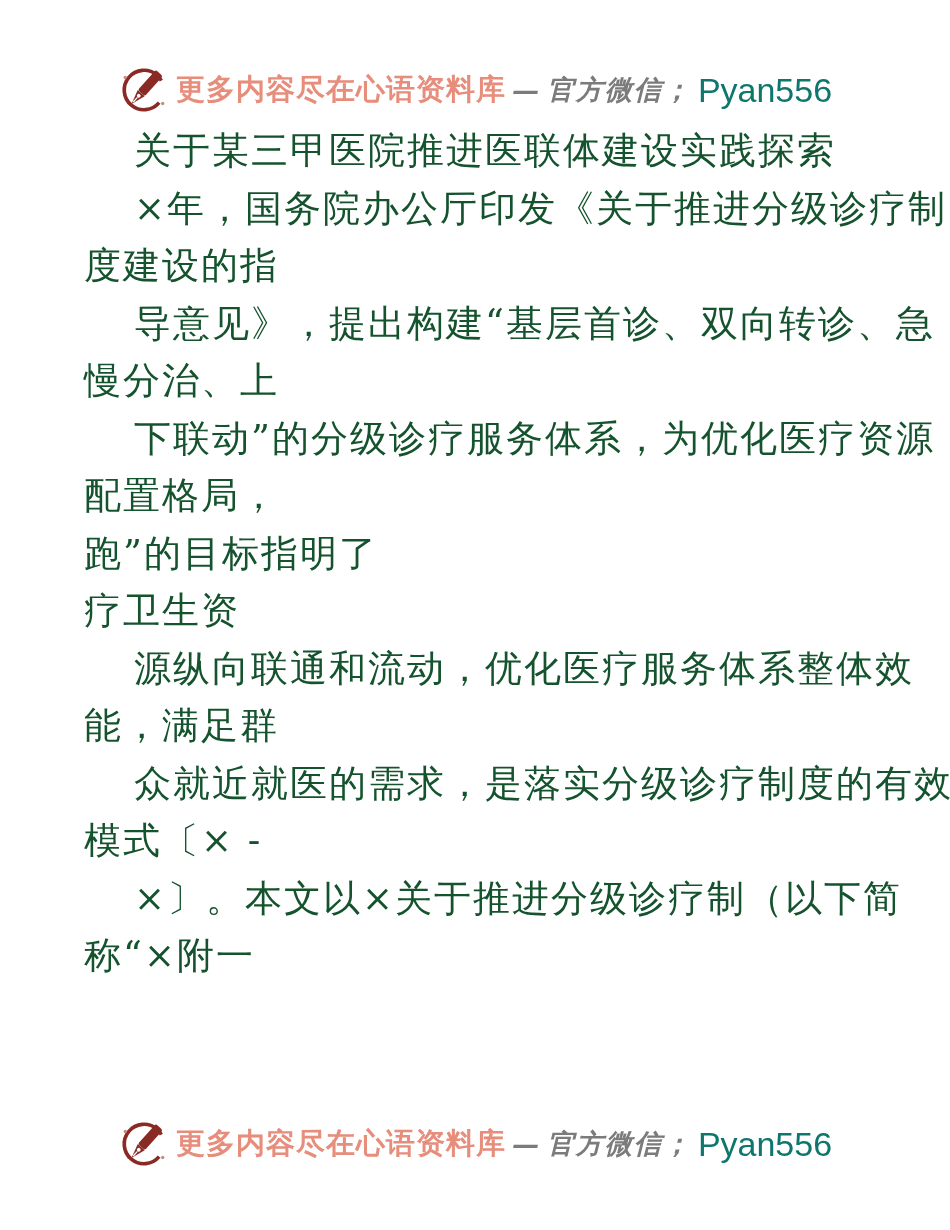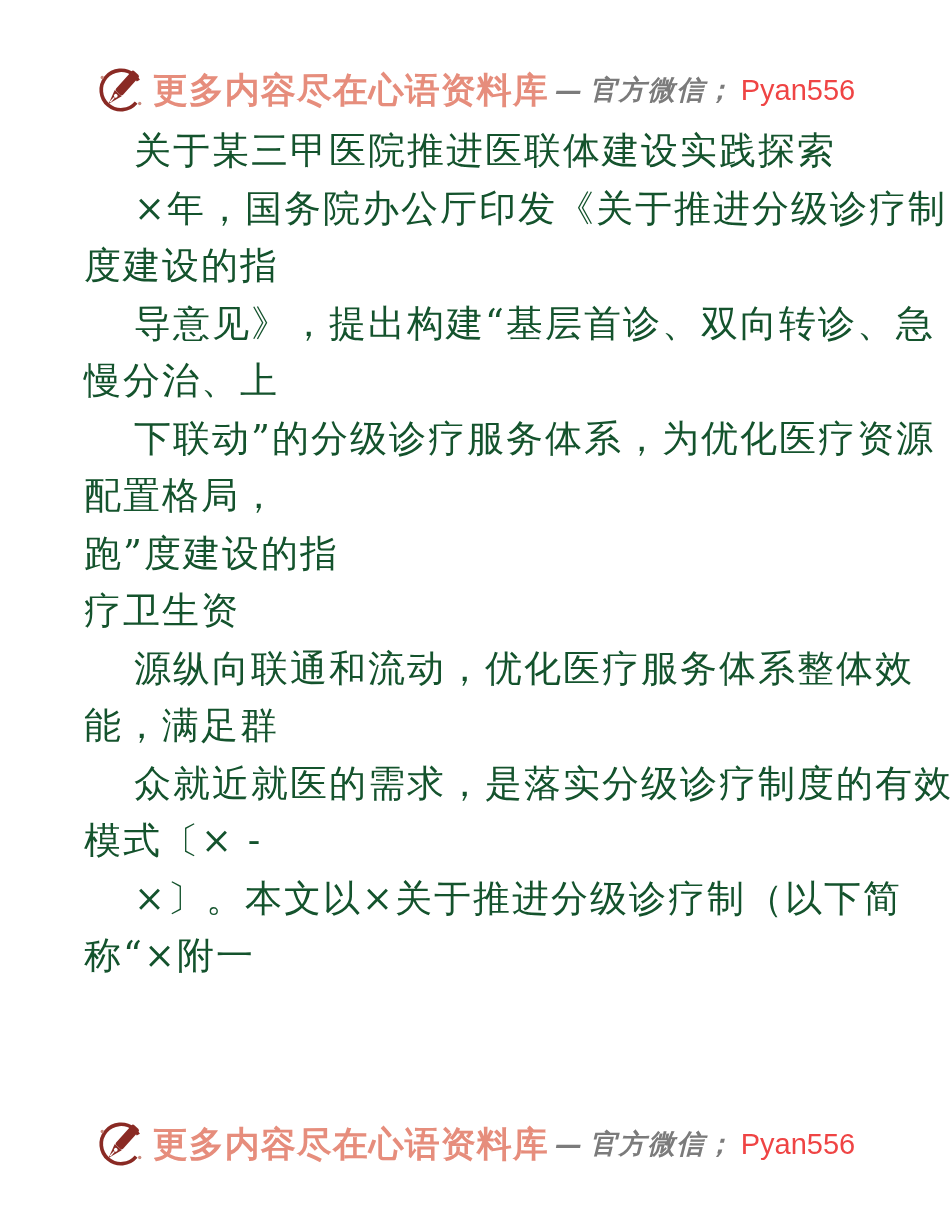--- a/index.html
+++ b/index.html
@@ -31,36 +31,36 @@
   .watermark.bottom { top: 1116px; }
 
   .wm-logo {
     width: 52px;
     height: 52px;
     flex: 0 0 auto;
     display: inline-block;
   }
   .wm-site {
     color: #e68d7c;
-    font-size: 35px;
+    font-size: 29px;
     font-weight: 600;
     letter-spacing: 1px;
     font-family: "DejaVu Serif", serif;
   }
   .wm-dash, .wm-label {
     color: #7b7b7b;
     font-size: 27px;
     font-style: italic;
     font-weight: 600;
     letter-spacing: 2px;
     font-family: "DejaVu Serif", serif;
   }
   .wm-id {
-    color: #ef4444;
-    font-size: 29px;
+    color: #0f766e;
+    font-size: 34px;
     font-family: "Liberation Sans", sans-serif;
   }
 
   
   .doc {
     position: absolute;
     top: 122px;
     left: 84px;
     width: 790px;
   }
@@ -98,21 +98,21 @@
 </div>
 
 <div class="doc">
   <div class="line indent">关于某三甲医院推进医联体建设实践探索</div>
   <div class="line indent">×年，国务院办公厅印发《关于推进分级诊疗制</div>
   <div class="line">度建设的指</div>
   <div class="line indent">导意见》，提出构建“基层首诊、双向转诊、急</div>
   <div class="line">慢分治、上</div>
   <div class="line indent">下联动”的分级诊疗服务体系，为优化医疗资源</div>
   <div class="line">配置格局，</div>
-  <div class="line">跑”度建设的指</div>
+  <div class="line">跑”的目标指明了</div>
   <div class="line">疗卫生资</div>
   <div class="line indent">源纵向联通和流动，优化医疗服务体系整体效</div>
   <div class="line">能，满足群</div>
   <div class="line indent">众就近就医的需求，是落实分级诊疗制度的有效</div>
   <div class="line">模式〔× -</div>
   <div class="line indent">×〕。本文以×关于推进分级诊疗制（以下简</div>
   <div class="line">称“×附一</div>
 </div>
 
 <div class="watermark bottom">

